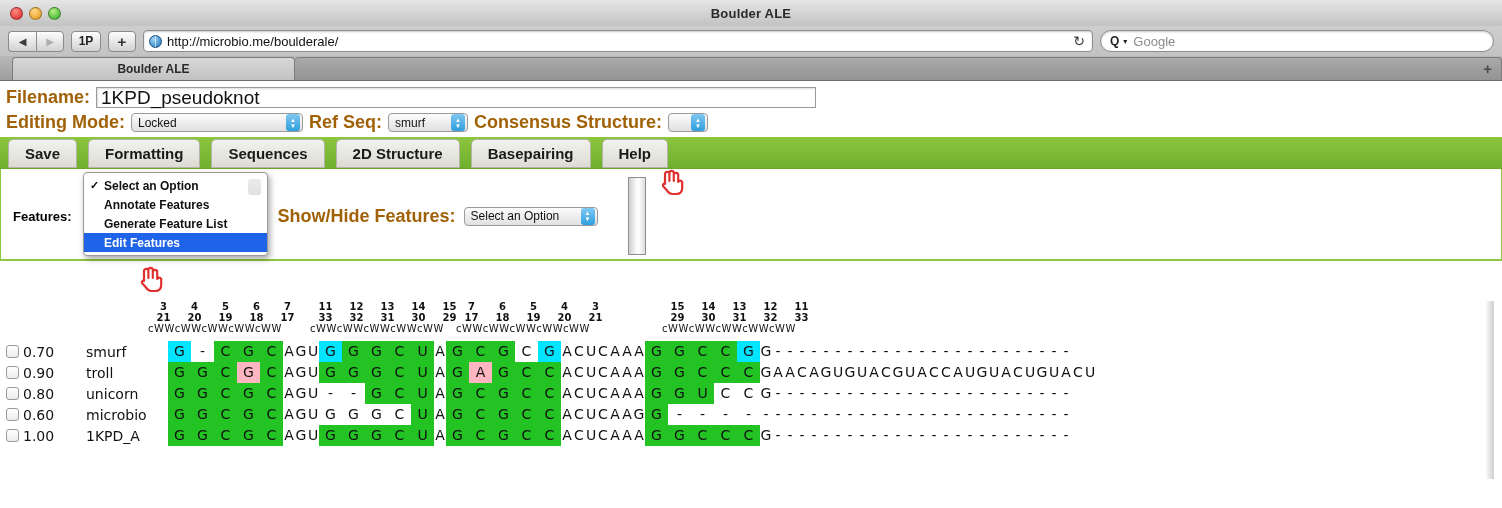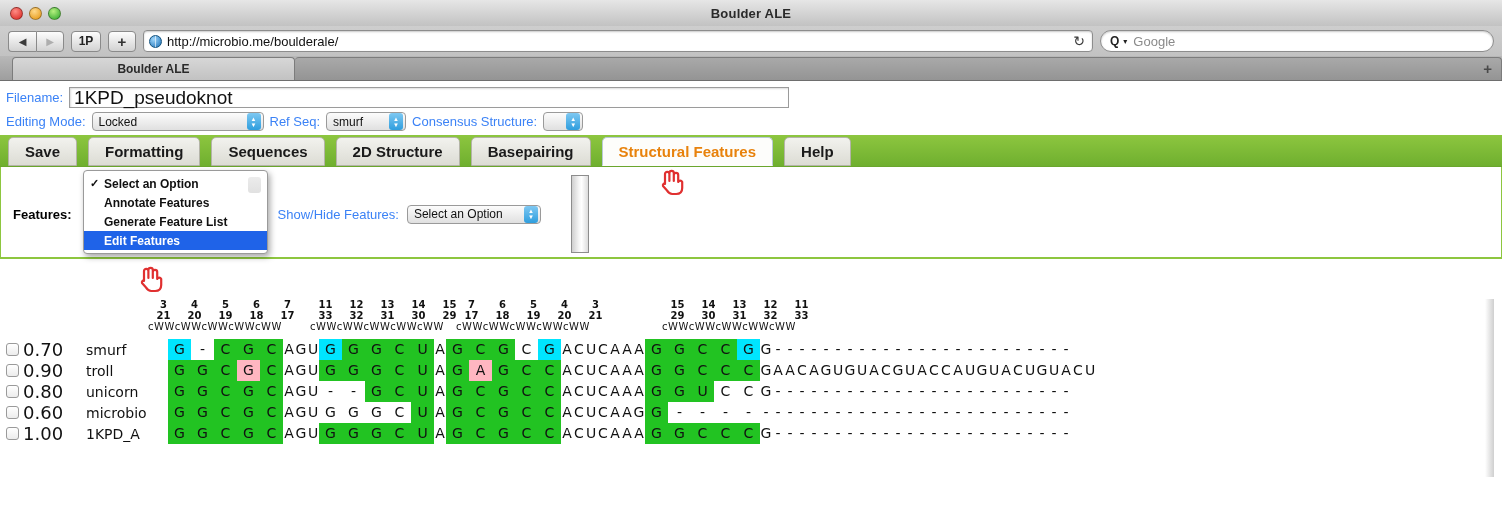--- a/index.html
+++ b/index.html
@@ -96,21 +96,21 @@
     font-size:15px; font-weight:bold; color:#4a4a4a;
   }
 
   
   .app { padding:0; }
 
   .row-filename {
     display:flex; align-items:center; gap:6px;
     padding:6px 8px 1px 6px;
   }
-  .lbl { font-size:13px; font-weight:normal; color:#3b82f6; }
+  .lbl { font-size:18px; font-weight:bold; color:#a16207; }
   .text-input {
     width:720px; height:21px; background:#fff;
     border:1px solid #9b9b9b;
     font-size:19px; color:#111;
     padding:0 4px; line-height:19px;
     box-shadow:inset 1px 1px 2px rgba(0,0,0,.14);
   }
 
   .row-mode {
     display:flex; align-items:center; gap:6px;
@@ -216,21 +216,21 @@
   .hdr-line .c { width:31px; text-align:center; }
   .hdr-cww { font-size:10px; color:#111; letter-spacing:0.5px; height:13px; }
 
   .seq-rows { position:relative; }
   .seq-row { display:flex; align-items:center; height:21px; }
   .cb {
     width:13px; height:13px; margin:0 4px 0 6px;
     border:1px solid #9a9a9a; border-radius:3px;
     background:linear-gradient(#ffffff,#ececec); flex:none;
   }
-  .score { font-size:18px; color:#111; width:44px; font-family:"DejaVu Sans", sans-serif; }
+  .score { font-size:14px; color:#111; width:44px; font-family:"DejaVu Sans", sans-serif; }
   .sname { font-size:14px; color:#111; width:82px; margin-left:19px; white-space:nowrap; }
   .bases { display:flex; }
   .b {
     font-size:14px; color:#111; text-align:center;
     height:21px; line-height:21px;
     font-family:"DejaVu Sans", sans-serif;
   }
   .b.w { width:23px; }     
   .b.n { width:12px; }     
   .bg-green { background:#22c322; }
@@ -311,21 +311,20 @@
       <span class="stepper">▲<br>▼</span>
     </div>
   </div>
 
   <div class="tabbar">
     <div class="gtab">Save</div>
     <div class="gtab">Formatting</div>
     <div class="gtab">Sequences</div>
     <div class="gtab">2D Structure</div>
     <div class="gtab">Basepairing</div>
-    <div class="gtab active">Structural Features</div>
     <div class="gtab">Help</div>
   </div>
 
   <div class="features-panel">
     <div class="features-row">
       <span class="lbl-features">Features:</span>
       <div class="spacer-sel"></div>
       <span class="lbl">Show/Hide Features:</span>
       <div class="select w-show">
         <span class="sv">Select an Option</span>

